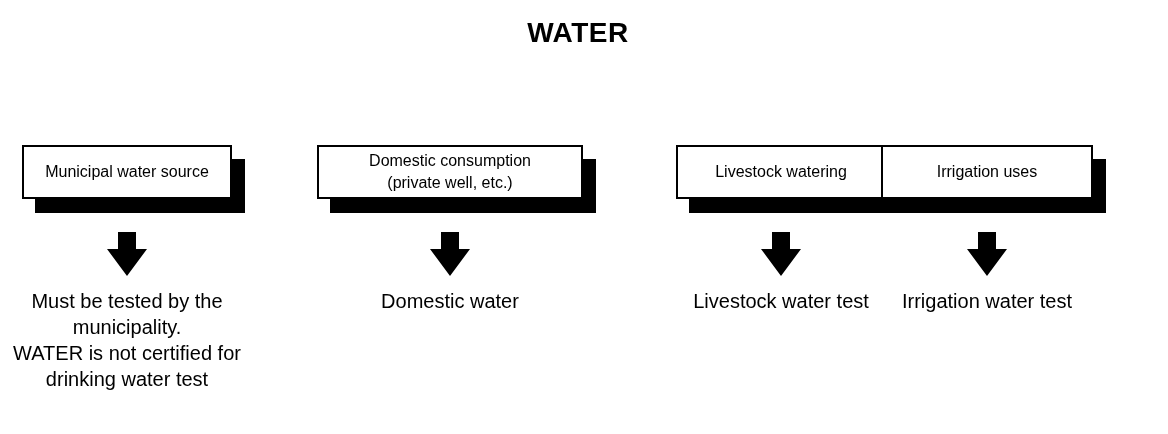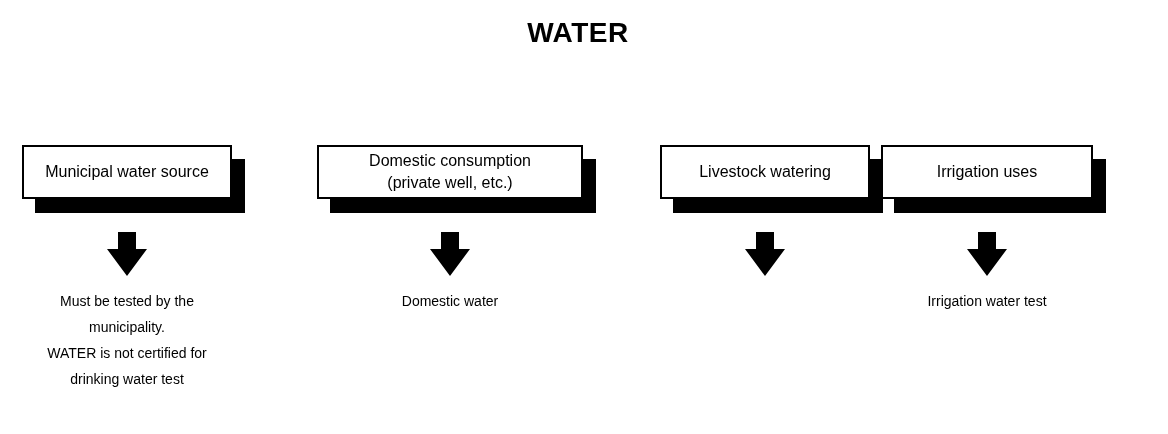--- a/index.html
+++ b/index.html
@@ -31,21 +31,21 @@
   }
   .column {
     position: absolute;
     top: 145px;
     display: flex;
     flex-direction: column;
     align-items: center;
   }
   .col-municipal  { left: 22px;  width: 210px; }
   .col-domestic   { left: 317px; width: 266px; }
-  .col-livestock  { left: 660px; width: 210px; }
+  .col-livestock  { left: 676px; width: 210px; }
   .col-irrigation { left: 881px; width: 212px; }
   .box {
     box-sizing: border-box;
     width: 100%;
     min-height: 54px;
     background: #ffffff;
     border: 2px solid #000000;
     box-shadow: 13px 14px 0 0 #000000;
     display: flex;
     flex-direction: column;
@@ -55,21 +55,21 @@
     font-size: 16px;
     line-height: 22px;
     padding: 3px 4px;
   }
   .arrow {
     display: block;
     margin-top: 33px;
   }
   .result {
     margin-top: 12px;
-    font-size: 14px;
+    font-size: 20px;
     line-height: 26px;
     text-align: center;
     white-space: nowrap;
   }
 </style>
 </head>
 <body>
 
 <div class="diagram">
 
@@ -103,20 +103,23 @@
     </div>
   </div>
 
   <div class="column col-livestock">
     <div class="box">
       <div>Livestock watering</div>
     </div>
     <svg class="arrow" width="40" height="44" viewBox="0 0 40 44" aria-hidden="true">
       <polygon points="11,0 29,0 29,17 40,17 20,44 0,17 11,17" fill="#000000"></polygon>
     </svg>
+    <div class="result">
+      <div>Livestock water test</div>
+    </div>
   </div>
 
   <div class="column col-irrigation">
     <div class="box">
       <div>Irrigation uses</div>
     </div>
     <svg class="arrow" width="40" height="44" viewBox="0 0 40 44" aria-hidden="true">
       <polygon points="11,0 29,0 29,17 40,17 20,44 0,17 11,17" fill="#000000"></polygon>
     </svg>
     <div class="result">

